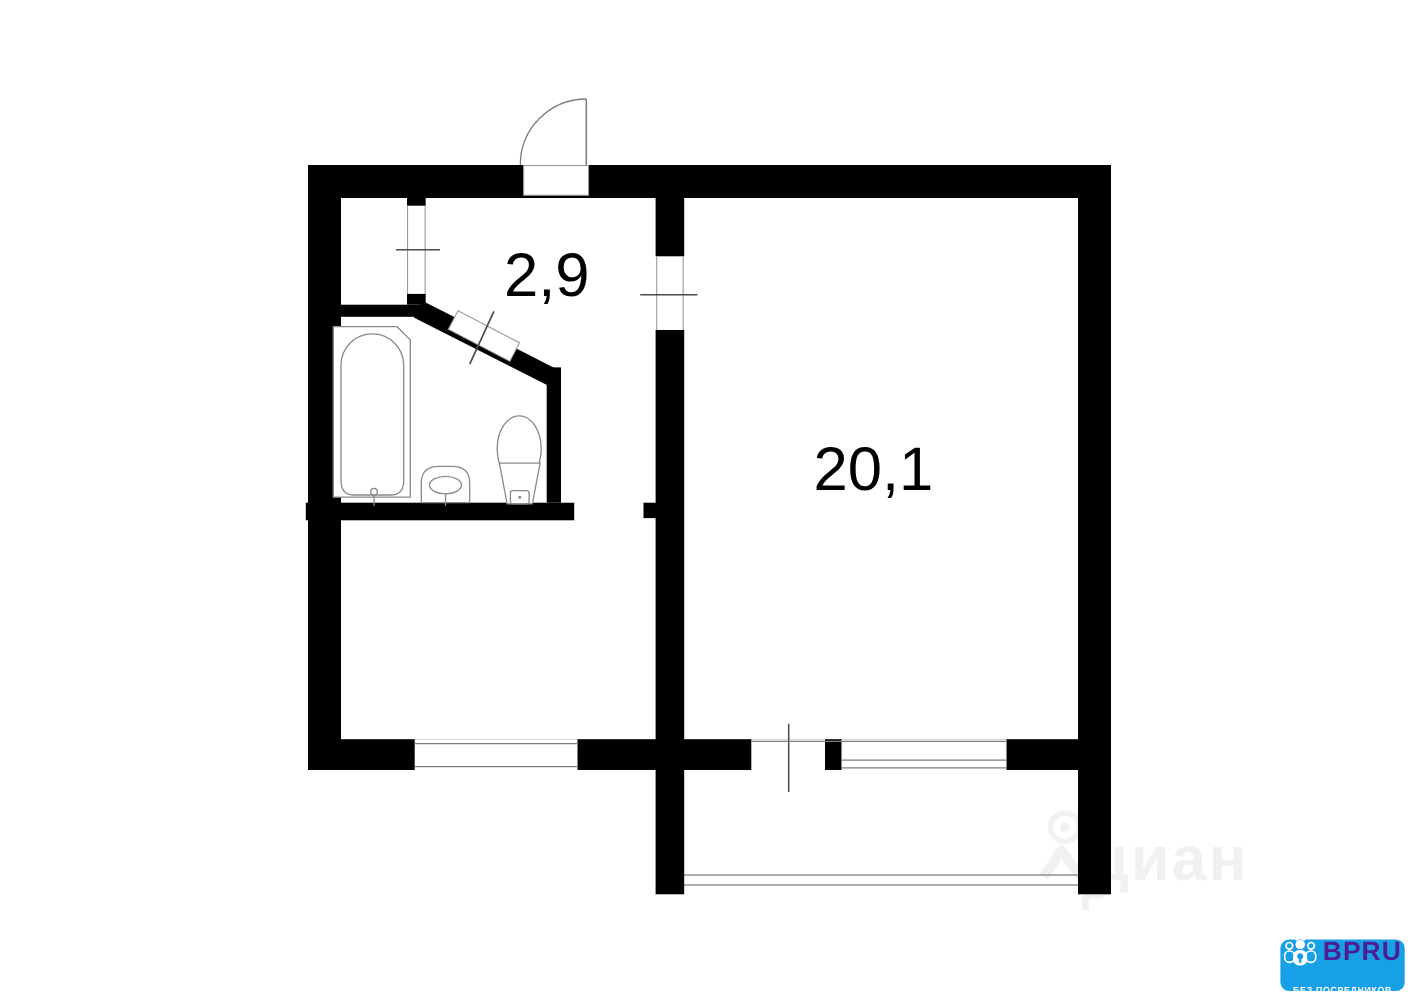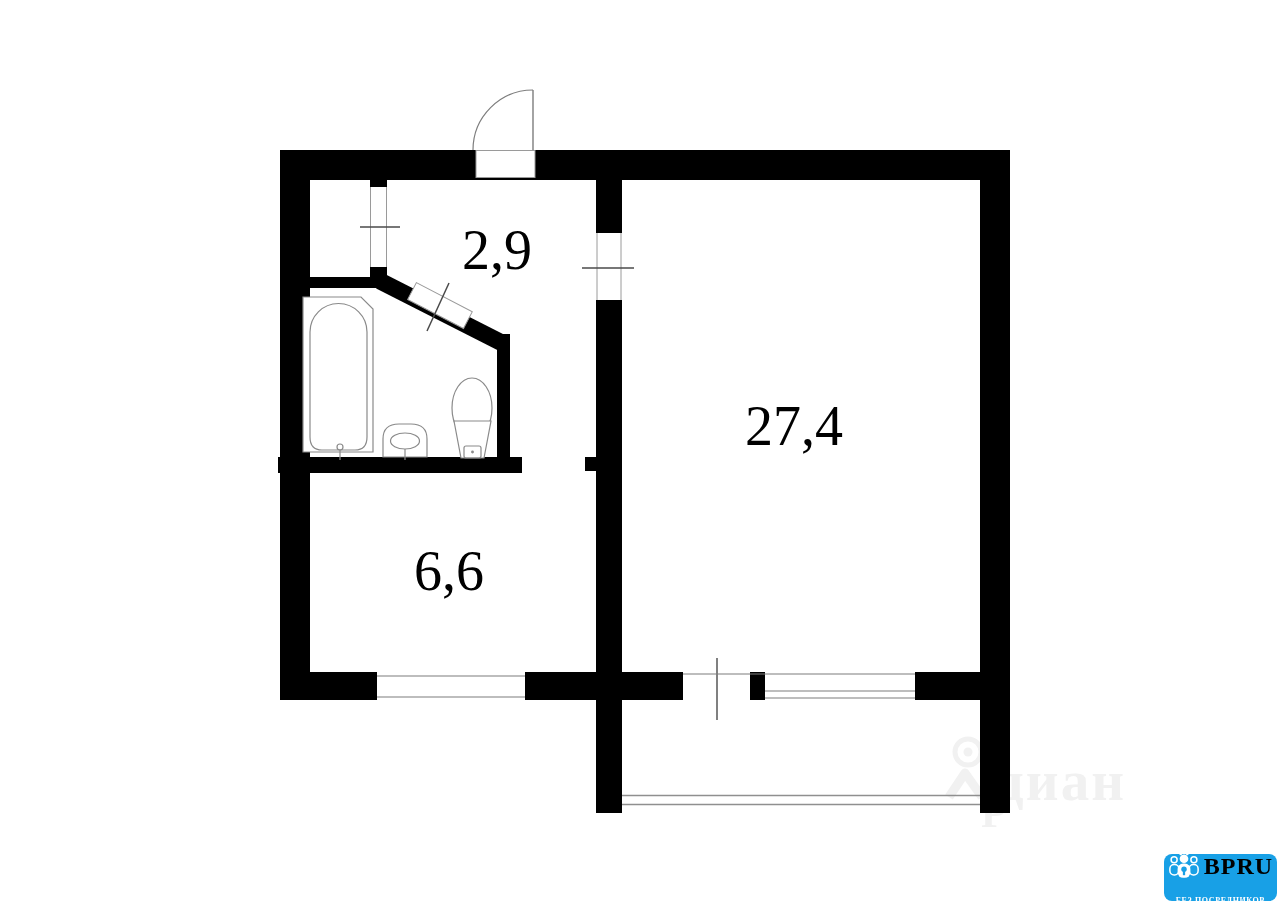--- a/index.html
+++ b/index.html
@@ -1,34 +1,34 @@
 <!DOCTYPE html>
 <html><head>
 <meta charset="utf-8">
 <style>
   html,body{margin:0;padding:0;background:#fff;}
   #stage{position:relative;width:1280px;height:905px;background:#ffffff;overflow:hidden;
-         font-family:Liberation Serif, serif;}
+         font-family:Liberation Sans, sans-serif;}
   
   .wm{position:absolute;z-index:1;color:#f1f1f1;font-weight:600;user-select:none;}
   #wm-text{left:991px;top:748px;font-size:57px;letter-spacing:2px;}
   #wm-frag{left:981px;top:789px;font-size:42px;}
   #wm-icon{left:944px;top:731px;}
   #plan{position:absolute;left:0;top:0;z-index:2;}
   .room-label{position:absolute;z-index:3;transform:translate(-50%,-50%);
               font-size:56px;color:#000;letter-spacing:0px;white-space:nowrap;}
   #label-hallway{left:497px;top:250px;}
   #label-living{left:794px;top:426px;}
   #label-kitchen{left:449px;top:571px;}
   
   #brand{position:absolute;z-index:4;left:1164px;top:854px;width:113px;height:47px;
          background:#18a0e6;border-radius:8px;display:flex;flex-direction:column;
          align-items:center;justify-content:center;}
   #brand .row{display:flex;align-items:center;gap:4px;margin-top:2px;}
-  #brand .brand-name{color:#000000;font-size:24px;font-weight:700;letter-spacing:1px;line-height:1;}
+  #brand .brand-name{color:#4c1d95;font-size:24px;font-weight:700;letter-spacing:1px;line-height:1;}
   #brand .tagline{color:#fff;font-size:8px;font-weight:700;letter-spacing:0.6px;
                   margin-top:18px;line-height:1;}
 </style>
 </head>
 <body>
 
 <div id="stage">
 
   <div class="wm" id="wm-text">циан</div>
   <div class="wm" id="wm-frag">Р</div>
@@ -119,22 +119,21 @@
 
     <g stroke="#8a8a8a" stroke-width="1.2" fill="#fff">
       <ellipse cx="472" cy="408" rx="20" ry="30"></ellipse>
       <path d="M454 421 L461 458 H484 L491 421 Z"></path>
       <rect x="464" y="446" width="17" height="12" rx="2" fill="none"></rect>
       <circle cx="472.5" cy="452" r="0.8" fill="#8a8a8a"></circle>
     </g>
   </svg>
 
   <div class="room-label" id="label-hallway">2,9</div>
-  <div class="room-label" id="label-living">27,4</div>
-  <div class="room-label" id="label-kitchen">6,6</div>
+  <div class="room-label" id="label-living">20,1</div>
 
   <div id="brand">
     <div class="row">
       <svg width="32" height="27" viewBox="0 0 34 28">
         <circle cx="13.5" cy="1.8" r="1.4" fill="#fff"></circle>
         <circle cx="20.5" cy="1.8" r="1.4" fill="#fff"></circle>
         <circle cx="6.5" cy="8" r="3.2" fill="none" stroke="#fff" stroke-width="1.6"></circle>
         <rect x="2" y="13" width="9.5" height="11" rx="4.5" fill="none" stroke="#fff" stroke-width="1.6"></rect>
         <circle cx="27.5" cy="8" r="3.2" fill="none" stroke="#fff" stroke-width="1.6"></circle>
         <rect x="22.5" y="13" width="9.5" height="11" rx="4.5" fill="none" stroke="#fff" stroke-width="1.6"></rect>

